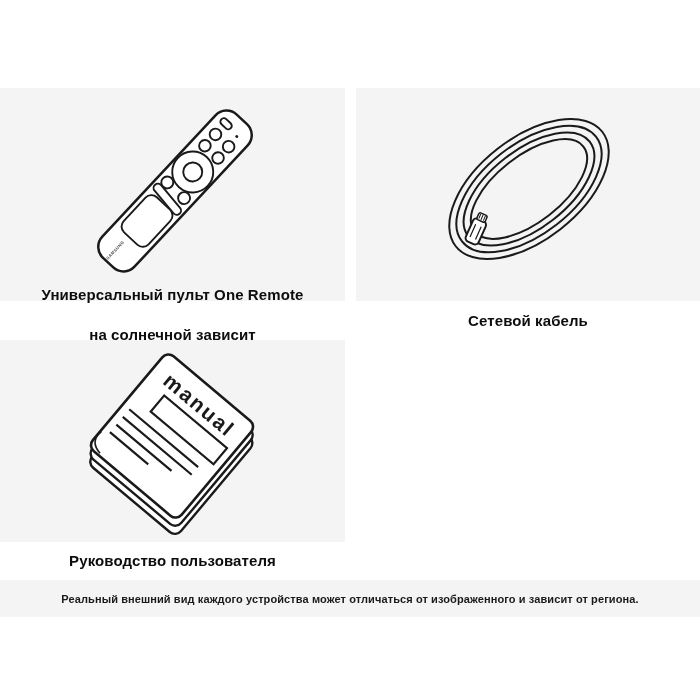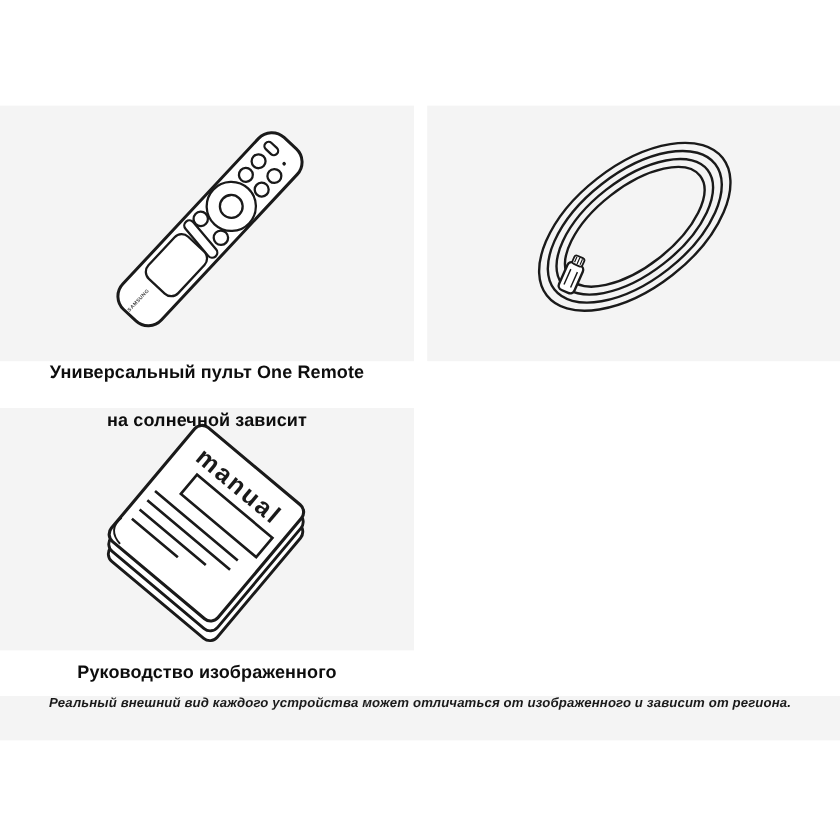--- a/index.html
+++ b/index.html
@@ -28,31 +28,31 @@
     flex-direction: column;
     align-items: center;
     justify-content: center;
     text-align: center;
     color: #0d0d0d;
     font-size: 15px;
     font-weight: 700;
     line-height: 18px;
     letter-spacing: 0.1px;
   }
-  .cap-remote { left: 0;    top: 311px; width: 345px; height: 39px; gap: 22px; }
+  .cap-remote { left: 0;    top: 295px; width: 345px; height: 39px; gap: 22px; }
   .cap-cable  { left: 356px; top: 301px; width: 344px; height: 39px; }
   .cap-manual { left: 0;    top: 542px; width: 345px; height: 38px; }
   .footnote-band {
     position: absolute;
     left: 0; top: 580px;
     width: 700px; height: 37px;
     background: #f4f4f4;
     display: flex;
+    align-items: center;
     justify-content: center;
-    font-style: italic;
   }
   .footnote-band p {
     font-size: 11px;
     font-weight: 600;
     color: #1a1a1a;
     letter-spacing: 0.1px;
   }
   svg { display: block; }
   svg text { font-family: "Liberation Sans", sans-serif; }
 </style>
@@ -130,22 +130,25 @@
         <path d="M -57 42 Q -60 57 -44 59.5" stroke-width="1.6" fill="none"></path>
       </g>
     </svg>
   </div>
 
   <div class="caption cap-remote">
     <span>Универсальный пульт One Remote</span>
     <span>на солнечной зависит</span>
   </div>
 
+  <div class="caption cap-cable">
+    <span>Сетевой кабель</span>
+  </div>
 
   <div class="caption cap-manual">
-    <span>Руководство изображенного</span>
+    <span>Руководство пользователя</span>
   </div>
 
   <div class="footnote-band">
     <p>Реальный внешний вид каждого устройства может отличаться от изображенного и зависит от региона.</p>
   </div>
 
 </div>
 
 </body></html>

